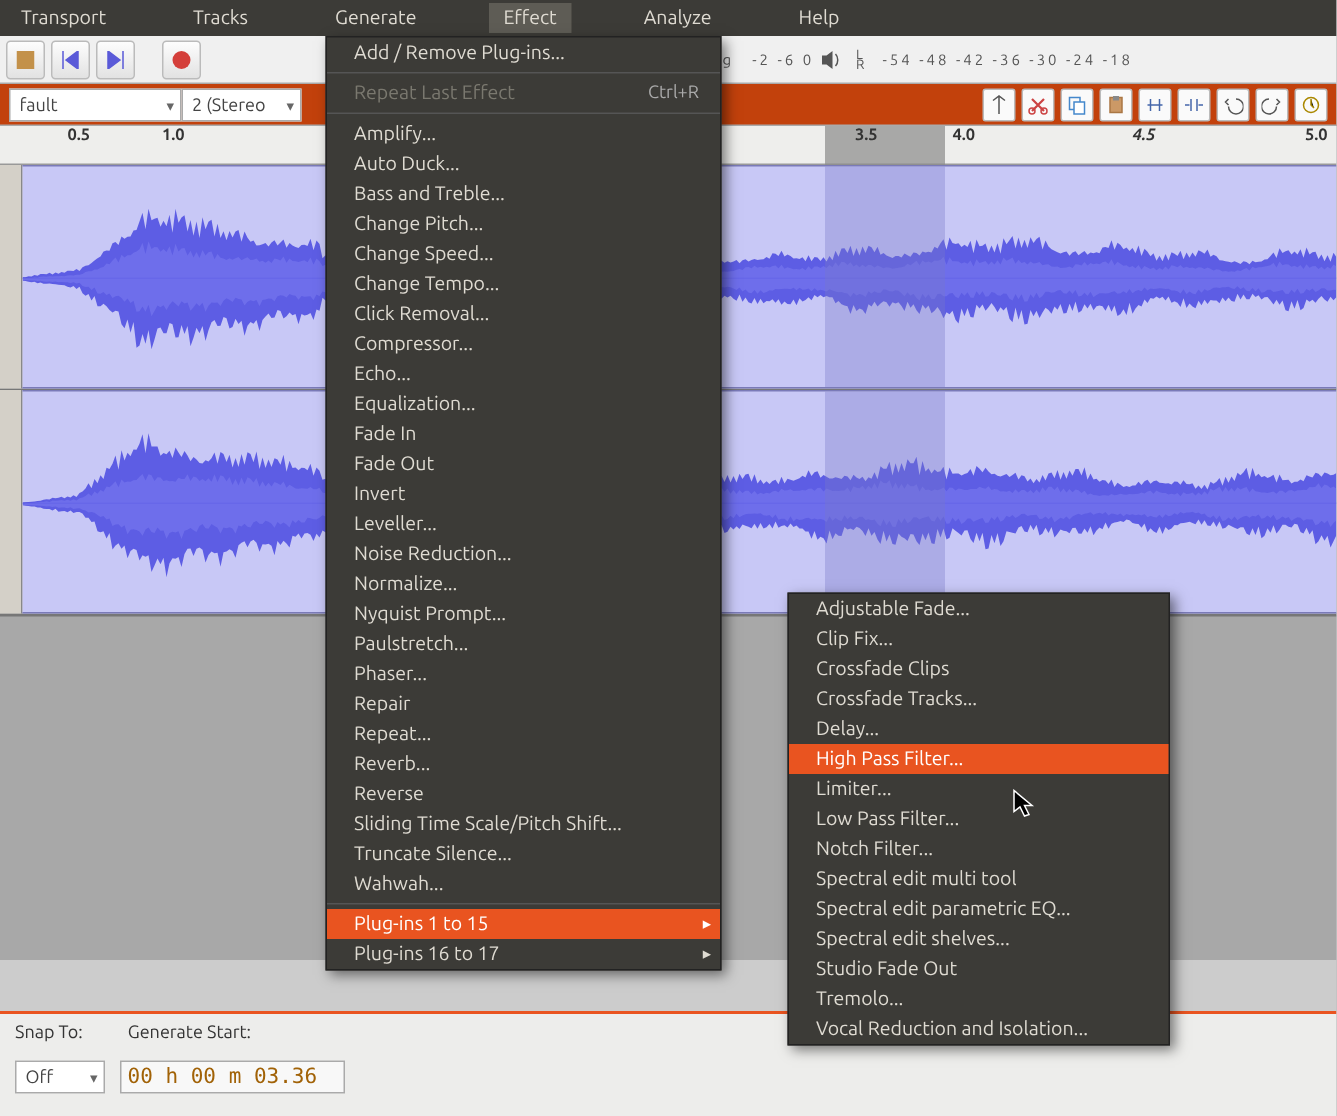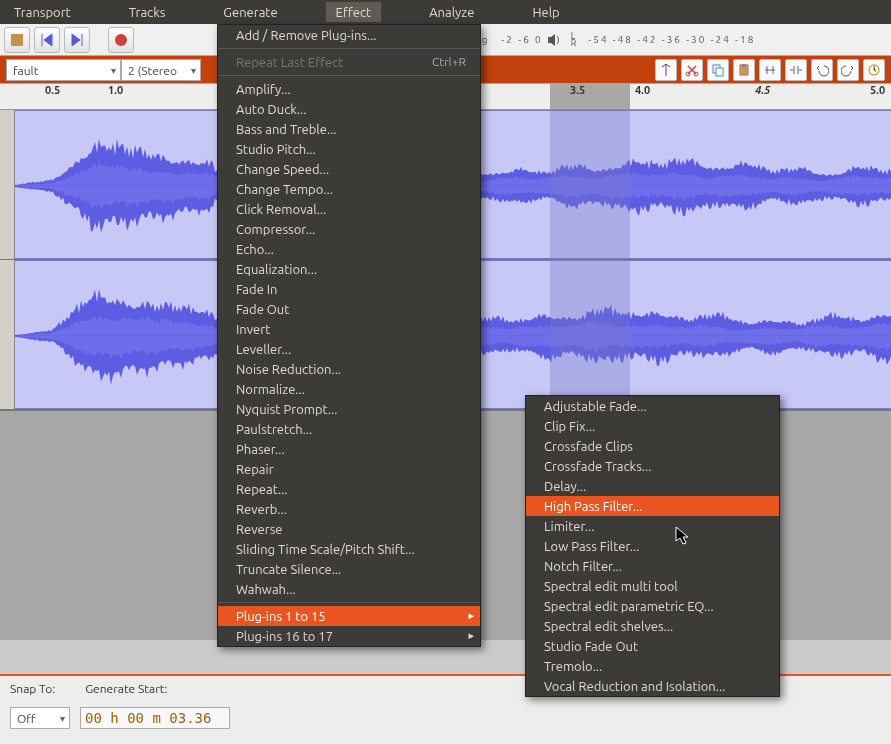--- a/index.html
+++ b/index.html
@@ -212,21 +212,21 @@
 </div>
 
 <div class="menu" id="effect-menu" style="left:217px; top:24px; width:264px">
     <div class="mi">Add / Remove Plug-ins...</div>
     <div class="sep"></div>
     <div class="mi disabled">Repeat Last Effect<span class="shortcut">Ctrl+R</span></div>
     <div class="sep"></div>
     <div class="mi">Amplify...</div>
     <div class="mi">Auto Duck...</div>
     <div class="mi">Bass and Treble...</div>
-    <div class="mi">Studio Pitch...</div>
+    <div class="mi">Change Pitch...</div>
     <div class="mi">Change Speed...</div>
     <div class="mi">Change Tempo...</div>
     <div class="mi">Click Removal...</div>
     <div class="mi">Compressor...</div>
     <div class="mi">Echo...</div>
     <div class="mi">Equalization...</div>
     <div class="mi">Fade In</div>
     <div class="mi">Fade Out</div>
     <div class="mi">Invert</div>
     <div class="mi">Leveller...</div>

